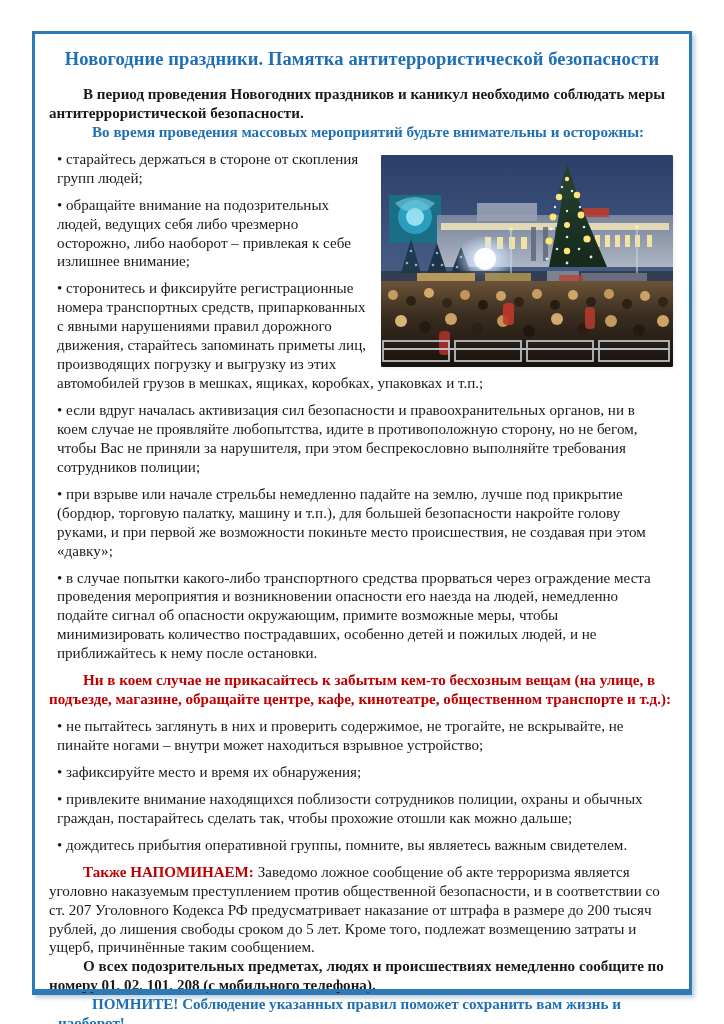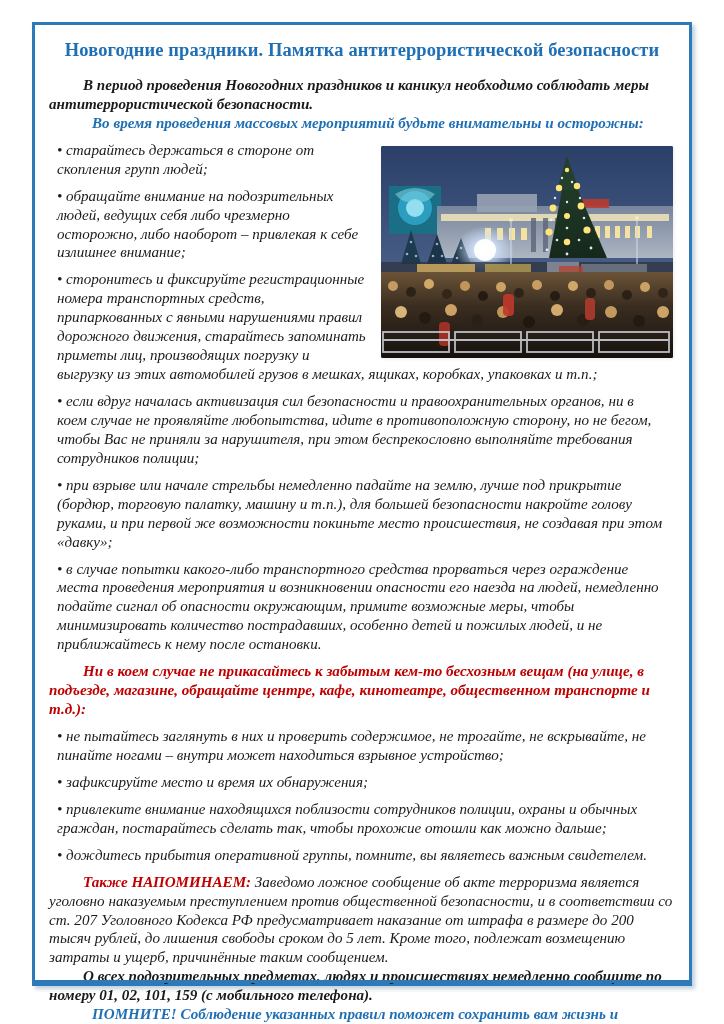--- a/index.html
+++ b/index.html
@@ -20,21 +20,21 @@
     width: 724px;
     height: 1024px;
     background: #ffffff;
     box-sizing: border-box;
   }
 
   
   .frame {
     position: absolute;
     left: 32px;
-    top: 22px;
+    top: 31px;
     width: 660px;
     height: 964px;
     border: 3px solid #2E7AB8;
     box-sizing: border-box;
     box-shadow: 3px 3px 4px rgba(120, 150, 175, 0.45);
     background: #ffffff;
   }
 
   .frame-inner {
     position: absolute;
@@ -57,21 +57,20 @@
     letter-spacing: 0.1px;
   }
 
   
   .body-text {
     font-size: 15.1px;
     line-height: 1.255;
     color: #1a1a1a;
     text-align: left;
     margin: 0;
-    font-style: italic;
   }
   .indent {
     text-indent: 34px;
   }
   .bold {
     font-weight: bold;
   }
   .blue-bold {
     color: #1F6FB5;
     font-weight: bold;
@@ -315,20 +314,20 @@
 
       <div class="bullets">
         <p class="body-text para">• не пытайтесь заглянуть в них и проверить содержимое, не трогайте, не вскрывайте, не пинайте ногами – внутри может находиться взрывное устройство;</p>
         <p class="body-text para">• зафиксируйте место и время их обнаружения;</p>
         <p class="body-text para">• привлеките внимание находящихся поблизости сотрудников полиции, охраны и обычных граждан, постарайтесь сделать так, чтобы прохожие отошли как можно дальше;</p>
         <p class="body-text para">• дождитесь прибытия оперативной группы, помните, вы являетесь важным свидетелем.</p>
       </div>
 
       <p class="body-text indent"><span class="red-bold">Также НАПОМИНАЕМ:</span><span> Заведомо ложное сообщение об акте терроризма является уголовно наказуемым преступлением против общественной безопасности, и в соответствии со ст. 207 Уголовного Кодекса РФ предусматривает наказание от штрафа в размере до 200 тысяч рублей, до лишения свободы сроком до 5 лет. Кроме того, подлежат возмещению затраты и ущерб, причинённые таким сообщением.</span></p>
 
-      <p class="body-text indent bold">О всех подозрительных предметах, людях и происшествиях немедленно сообщите по номеру 01, 02, 101, 159 (с мобильного телефона).</p>
+      <p class="body-text indent bold">О всех подозрительных предметах, людях и происшествиях немедленно сообщите по номеру 01, 02, 101, 208 (с мобильного телефона).</p>
 
       <p class="body-text indent blue-bold">ПОМНИТЕ! Соблюдение указанных правил поможет сохранить вам жизнь и наоборот!</p>
 
     </div>
     <div class="bottom-rule"></div>
   </div>
 </div>
 
 </body></html>

